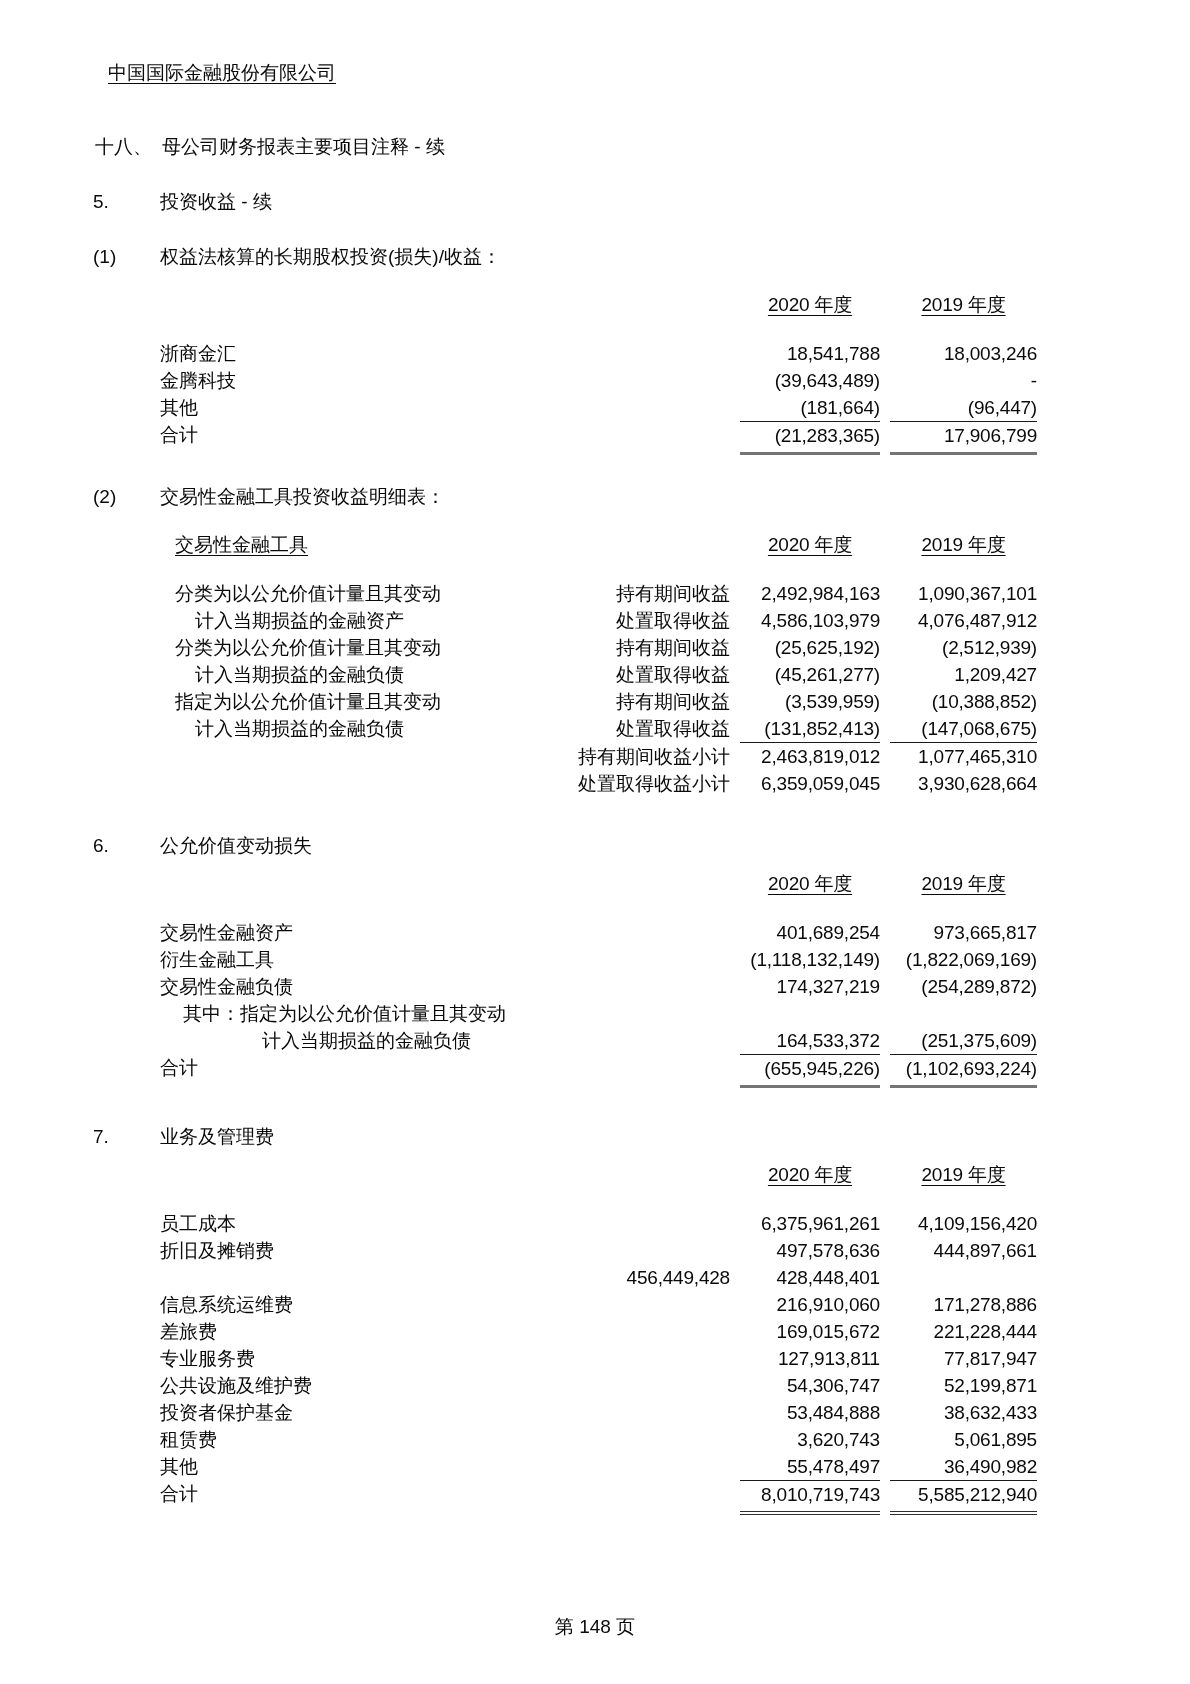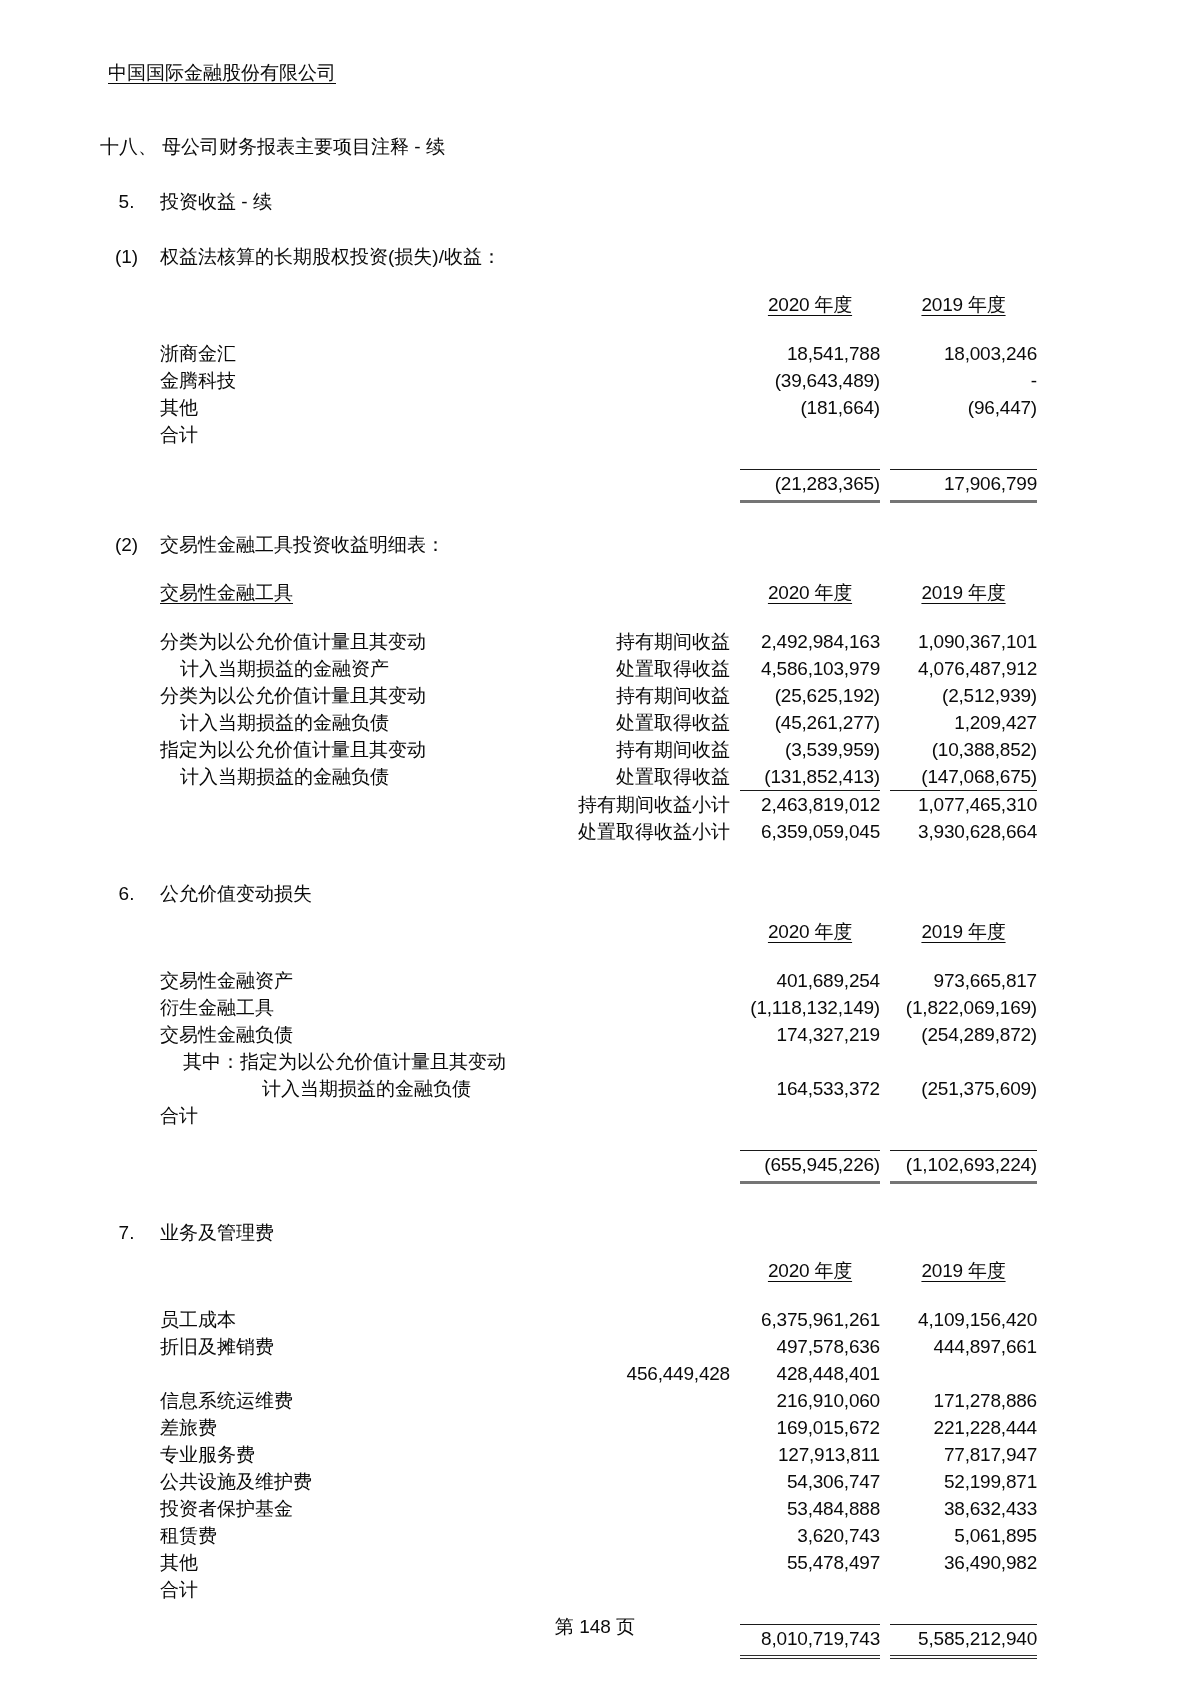--- a/index.html
+++ b/index.html
@@ -5,36 +5,36 @@
   * { margin:0; padding:0; box-sizing:border-box; }
   html,body { background:#ffffff; }
   body {
     width:1190px; height:1684px; position:relative;
     font-family:"Liberation Sans","DejaVu Sans",sans-serif;
     font-size:19px; color:#0a0a0a;
   }
   .u { text-decoration:underline; text-underline-offset:4px; }
   
   .heading { display:flex; align-items:baseline; }
-  .heading .hnum { flex:none; width:67px;text-align:center; }
+  .heading .hnum { flex:none; width:67px; }
   
   .tbl { margin-left:160px; width:877px; }
   .grid3 { display:grid; grid-template-columns:1fr 140px 147px; column-gap:10px; }
-  .grid4 { display:grid; grid-template-columns:1fr 180px 140px 147px; column-gap:10px; }
+  .grid4 { display:grid; grid-template-columns:1fr 180px 140px 147px; column-gap:10px;margin-left:15px; }
   .row { line-height:27px; }
   .hdr-row { line-height:25px; }
   .cell-num { text-align:right; white-space:nowrap; letter-spacing:-0.2px; }
   .cell-mid { text-align:right; white-space:nowrap; }
   .cell-label { white-space:nowrap; }
   .yr { text-align:center; }
   .ind1 { padding-left:20px; }
   .ind-among1 { padding-left:23px; }
   .ind-among2 { padding-left:102px; }
   
-  .bt { border-top:1.2px solid #1a1a1a;margin-top:48px; }
+  .bt { border-top:1.2px solid #1a1a1a; }
   .bb { border-bottom:1.2px solid #1a1a1a; }
   .total-thick { border-bottom:3px solid #757575; padding-bottom:3px; }
   .total-double { border-bottom:4px double #2e2e2e; padding-bottom:3px; }
   
   .company { margin:60px 0 0 108px; width:fit-content; }
   .h18 { margin:48px 0 0 95px; }
   .h5 { margin:29px 0 0 93px; }
   .hsub { margin:29px 0 0 93px; }
   .head-gap { margin-top:22px; }
   .body-gap { margin-top:23px; }

